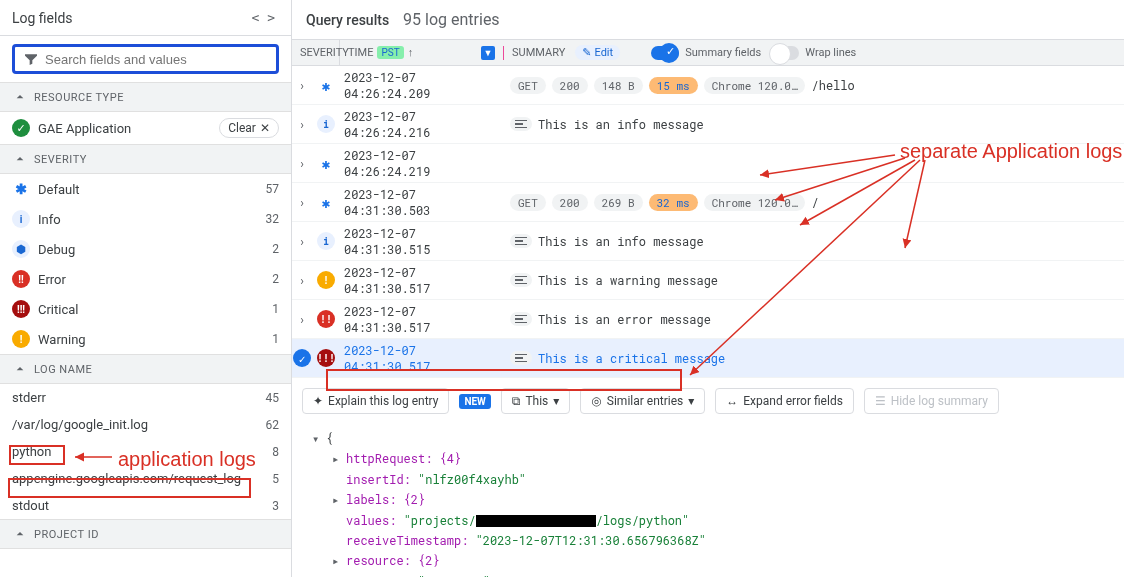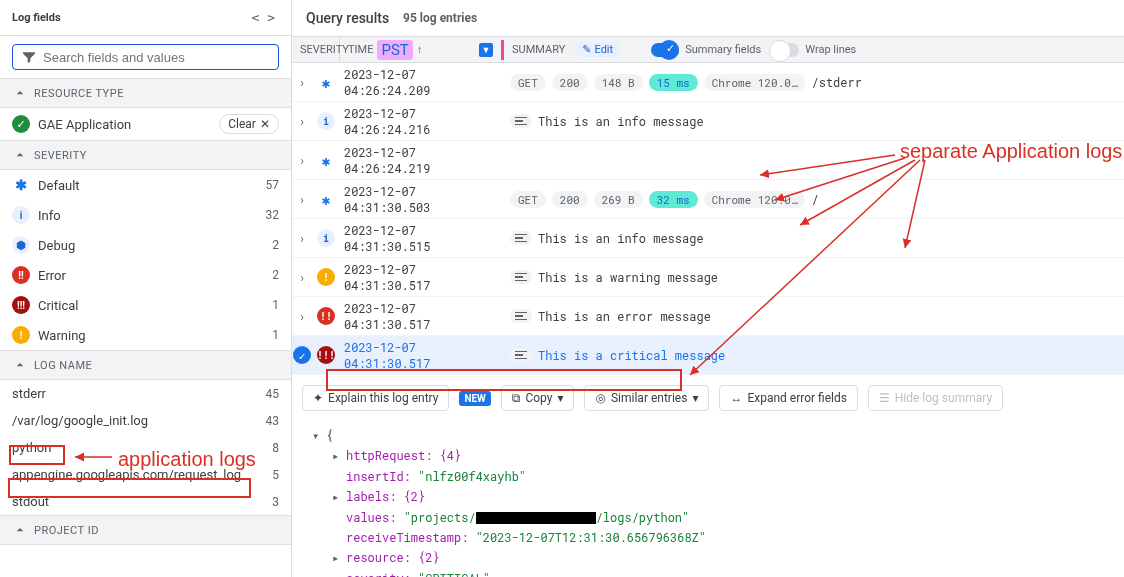--- a/index.html
+++ b/index.html
@@ -1,62 +1,62 @@
 <!DOCTYPE html>
 <html><head>
 <meta charset="utf-8">
 <style>
 * { box-sizing: border-box; margin: 0; padding: 0; }
 body { font-family: Roboto, Arial, sans-serif; font-size: 13px; color: #3c4043; background: #fff; width: 1124px; height: 577px; overflow: hidden; }
 .app { display: flex; height: 100%; }
 .sidebar { width: 292px; border-right: 1px solid #dadce0; display: flex; flex-direction: column; }
 .side-hdr { display: flex; align-items: center; justify-content: space-between; padding: 8px 12px; border-bottom: 1px solid #dadce0; }
-.side-hdr h2 { font-size: 11px; font-weight: 700; }
+.side-hdr h2 { font-size: 14px; font-weight: 400; }
 .codebtn { font-family: monospace; color: #5f6368; padding: 2px 4px; cursor: pointer; }
 .search-wrap { padding: 8px 12px; }
-.search { display: flex; align-items: center; border: 1px solid #1d4ed8; border-radius: 4px; padding: 4px 8px; }
+.search { display: flex; align-items: center; border: 3px solid #1d4ed8; border-radius: 4px; padding: 4px 8px; }
 .search svg { width: 16px; height: 16px; fill: #5f6368; margin-right: 6px; }
 .search input { border: none; outline: none; flex: 1; font-size: 13px; color: #5f6368; }
 .sec-hdr { display: flex; align-items: center; padding: 6px 12px; background: #f1f3f4; border-top: 1px solid #e0e0e0; border-bottom: 1px solid #e0e0e0; font-size: 11px; letter-spacing: .5px; color: #5f6368; text-transform: uppercase; cursor: pointer; }
 .sec-hdr svg { width: 16px; height: 16px; fill: #5f6368; margin-right: 6px; }
 .row { display: flex; align-items: center; justify-content: space-between; padding: 6px 12px; cursor: pointer; }
 .row .lbl { display: flex; align-items: center; gap: 8px; }
 .count { color: #5f6368; font-size: 12px; }
 .sev-ico { width: 18px; height: 18px; border-radius: 50%; display: inline-flex; align-items: center; justify-content: center; font-size: 10px; font-weight: 700; color: #fff; }
 .sev-default { background: #fff; color: #1a73e8; border: none; font-size: 14px; }
 .sev-info { background: #e8f0fe; color: #1967d2; }
 .sev-debug { background: #e8f0fe; color: #1967d2; font-size: 11px; }
 .sev-error { background: #d93025; }
 .sev-crit { background: #a50e0e; }
 .sev-warn { background: #f9ab00; }
 .chip { display: inline-flex; align-items: center; gap: 4px; border: 1px solid #dadce0; border-radius: 12px; padding: 2px 8px; font-size: 12px; cursor: pointer; }
 .green-check { width: 18px; height: 18px; border-radius: 50%; background: #1e8e3e; display: inline-flex; align-items: center; justify-content: center; color: #fff; font-size: 11px; }
 .main { flex: 1; display: flex; flex-direction: column; overflow: hidden; }
 .main-hdr { display: flex; align-items: center; gap: 14px; padding: 10px 14px; border-bottom: 1px solid #dadce0; }
 .main-hdr h3 { font-size: 14px; font-weight: 500; }
-.sub { font-size: 12px; color: #5f6368; font-weight: bold; }
+.sub { font-size: 16px; color: #5f6368; }
 .colhdr { display: flex; align-items: center; background: #f1f3f4; border-bottom: 1px solid #dadce0; font-size: 11px; color: #5f6368; }
 .colhdr .sev-col { width: 48px; padding: 6px 8px; border-right: 1px solid #dadce0; }
-.colhdr .time-col { width: 164px; padding: 0 8px; border-right: 3px solid #ec4899; display: flex; align-items: center; gap: 4px; }
-.tz { background: #f0abfc; color: #1967d2; padding: 1px 4px; border-radius: 3px; font-size: 15px; }
+.colhdr .time-col { width: 164px; padding: 0 8px; border-right: 1px solid #ec4899; display: flex; align-items: center; gap: 4px; }
+.tz { background: #86efac; color: #1967d2; padding: 1px 4px; border-radius: 3px; font-size: 10px; }
 .colhdr .sum-col { flex: 1; padding: 4px 8px; display: flex; align-items: center; gap: 10px; }
 .edit-chip { display: inline-flex; align-items: center; gap: 3px; background: #e8f0fe; color: #1967d2; border-radius: 10px; padding: 1px 7px; font-size: 11px; cursor: pointer; }
 .toggle { width: 28px; height: 14px; background: #1a73e8; border-radius: 8px; position: relative; }
 .toggle::after { content: ""; position: absolute; right: 0; top: -3px; width: 20px; height: 20px; background: #1a73e8; border-radius: 50%; }
 .toggle::before { content: "✓"; position: absolute; right: 4px; top: -1px; color: #fff; font-size: 11px; z-index: 2; }
 .toggle-off { background: #dadce0; }
 .toggle-off::after { background: #fff; border: 1px solid #dadce0; left: -2px; right: auto; }
 .toggle-off::before { content: ""; }
 .log-row { display: flex; align-items: center; border-bottom: 1px solid #f1f3f4; font-family: "Roboto Mono", monospace; font-size: 12px; padding: 3px 0; }
 .log-row .exp { width: 20px; text-align: center; color: #5f6368; cursor: pointer; }
 .log-row .sev { width: 28px; text-align: center; }
 .log-row .ts { width: 164px; color: #3c4043; padding: 0 4px; }
 .log-row .msg { flex: 1; padding: 0 6px; display: flex; align-items: center; gap: 6px; }
 .pill { background: #f1f3f4; border-radius: 10px; padding: 1px 8px; font-size: 11px; color: #5f6368; }
-.pill-blue { background: #5eead4; color: #1967d2; }
+.pill-blue { background: #fdba74; color: #1967d2; }
 .lines-ico { display: inline-flex; flex-direction: column; gap: 2px; padding: 3px 5px; background: #f1f3f4; border-radius: 10px; }
 .lines-ico span { width: 12px; height: 1.5px; background: #5f6368; }
 .lines-ico span:nth-child(2) { width: 8px; }
 .sel-row { background: #e8f0fe; }
 .sel-row .ts, .sel-row .msg { color: #1a73e8; }
 .sel-circ { width: 18px; height: 18px; border-radius: 50%; background: #1a73e8; color: #fff; display: inline-flex; align-items: center; justify-content: center; font-size: 11px; }
 .toolbar { display: flex; gap: 10px; padding: 10px; align-items: center; }
 .btn { display: inline-flex; align-items: center; gap: 5px; border: 1px solid #dadce0; border-radius: 4px; padding: 5px 10px; font-size: 12px; cursor: pointer; background: #fff; }
 .badge-new { background: #1a73e8; color: #fff; border-radius: 3px; padding: 2px 5px; font-size: 10px; font-weight: 700; }
 .btn-dis { color: #bdc1c6; }
@@ -160,21 +160,21 @@
           <path d="M7 14l5-5 5 5z"></path>
         </svg>
       <span>LOG NAME</span>
     </div>
     <div class="row">
         <span>stderr</span>
         <span class="count">45</span>
       </div>
     <div class="row">
         <span>/var/log/google_init.log</span>
-        <span class="count">43</span>
+        <span class="count">62</span>
       </div>
     <div class="row">
         <span>python</span>
         <span class="count">8</span>
       </div>
     <div class="row">
         <span>appengine.googleapis.com/request_log</span>
         <span class="count">5</span>
       </div>
     <div class="row">
@@ -223,21 +223,21 @@
         <div class="log-row">
           <span class="exp">›</span>
           <span class="sev"><span class="sev-ico sev-default">✱</span></span>
           <span class="ts">2023-12-07 04:26:24.209</span>
           <span class="msg">
             <span class="pill">GET</span>
             <span class="pill">200</span>
             <span class="pill">148 B</span>
             <span class="pill pill-blue">15 ms</span>
             <span class="pill">Chrome 120.0…</span>
-            <span>/stderr</span>
+            <span>/hello</span>
           </span>
         </div>
         <div class="log-row">
           <span class="exp">›</span>
           <span class="sev"><span class="sev-ico sev-info">i</span></span>
           <span class="ts">2023-12-07 04:26:24.216</span>
           <span class="msg">
             <span class="lines-ico">
               <span></span>
               <span></span>
@@ -314,21 +314,21 @@
               <span></span>
             </span>
             <span>This is a critical message</span>
           </span>
         </div>
       </div>
 
     <div class="toolbar">
       <span class="btn">✦ <span>Explain this log entry</span></span>
       <span class="badge-new">NEW</span>
-      <span class="btn">⧉ <span>Copy</span> ▾</span>
+      <span class="btn">⧉ <span>This</span> ▾</span>
       <span class="btn">◎ <span>Similar entries</span> ▾</span>
       <span class="btn">↔ <span>Expand error fields</span></span>
       <span class="btn btn-dis">☰ <span>Hide log summary</span></span>
     </div>
 
     <div class="json">
       <div><span class="tri">▾</span>{</div>
       <div class="indent"><span class="tri">▸</span><span class="k">httpRequest: {4}</span></div>
       <div class="indent"><span class="tri"></span><span class="k">insertId:</span> <span class="s">"nlfz00f4xayhb"</span></div>
       <div class="indent"><span class="tri">▸</span><span class="k">labels: {2}</span></div>

